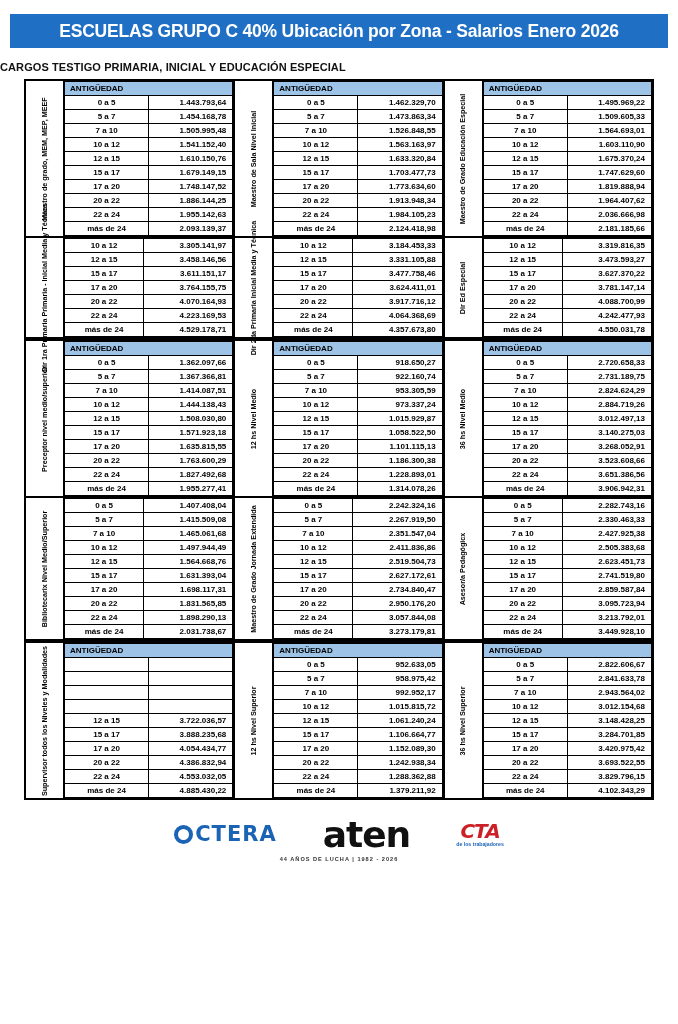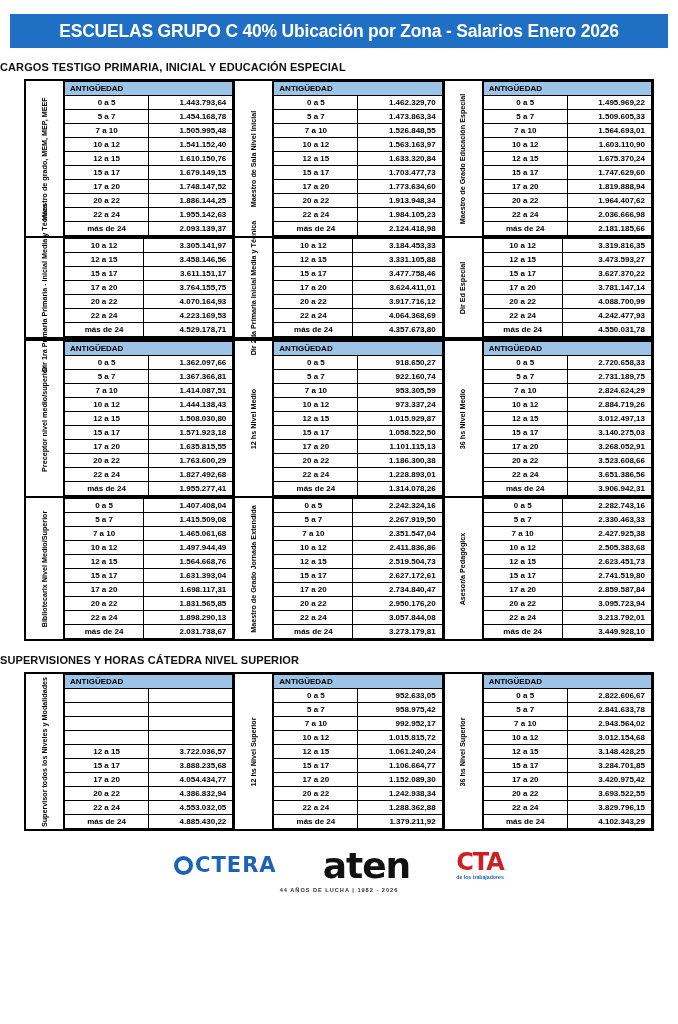--- a/index.html
+++ b/index.html
@@ -139,21 +139,22 @@
   }
   .logo-cta {
     display: flex;
     flex-direction: column;
     align-items: center;
     line-height: 1;
   }
   .logo-cta .cta-main {
     color: #cc2027;
     font-weight: bold;
-    font-size: 24px;
+    font-size: 20px;
+    font-style: italic;
     letter-spacing: -1px;
     font-family: "DejaVu Sans", sans-serif;
   }
   .logo-cta .cta-sub {
     color: #1a63b5;
     font-size: 5.2px;
     font-weight: bold;
     margin-top: 1px;
   }
   .footnote {
@@ -765,21 +766,20 @@
                   <td class="val">3.449.928,10</td>
                 </tr>
           </tbody>
             </table>
         </div>
       </div>
     </div>
   </div>
 
   <div>
-    <div class="section-title">SUPERVISIONES Y HORAS CÁTEDRA NIVEL SUPERIOR</div>
 
     <div class="block">
       <div class="block-inner">
         <div class="col-group">
           <div class="rowlabel">
               <span>Supervisor todos los Niveles y Modalidades</span>
             </div>
           <table class="data">
             <tbody>
                 <tr>

